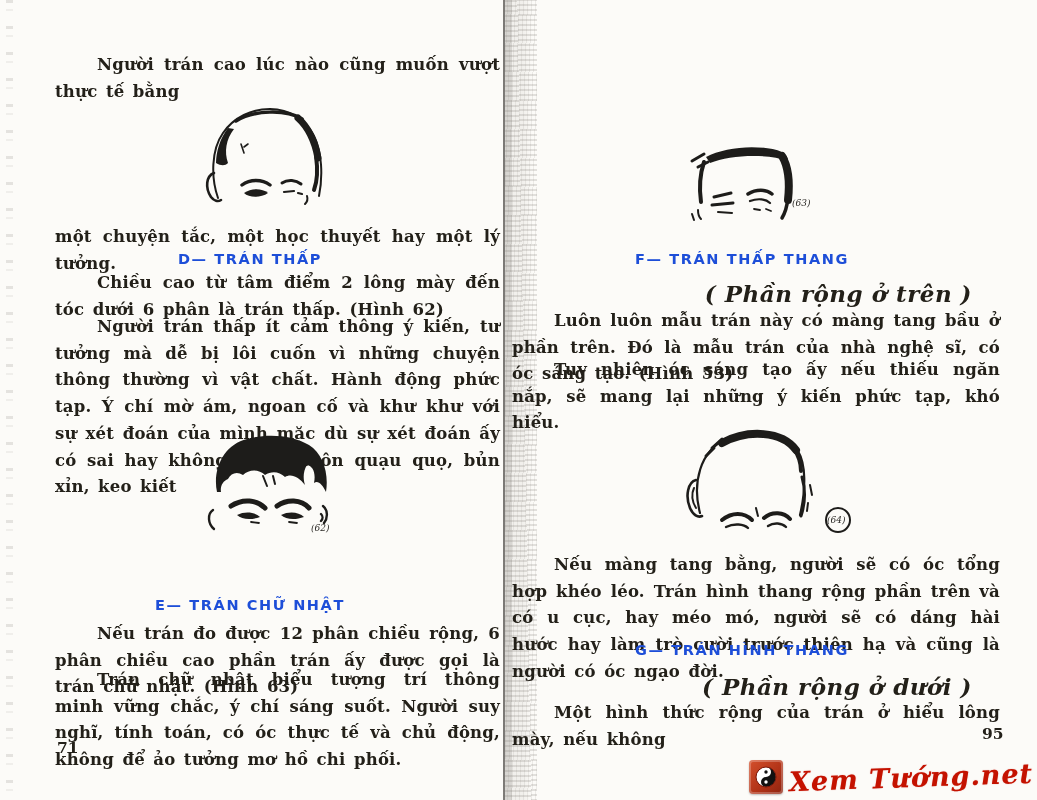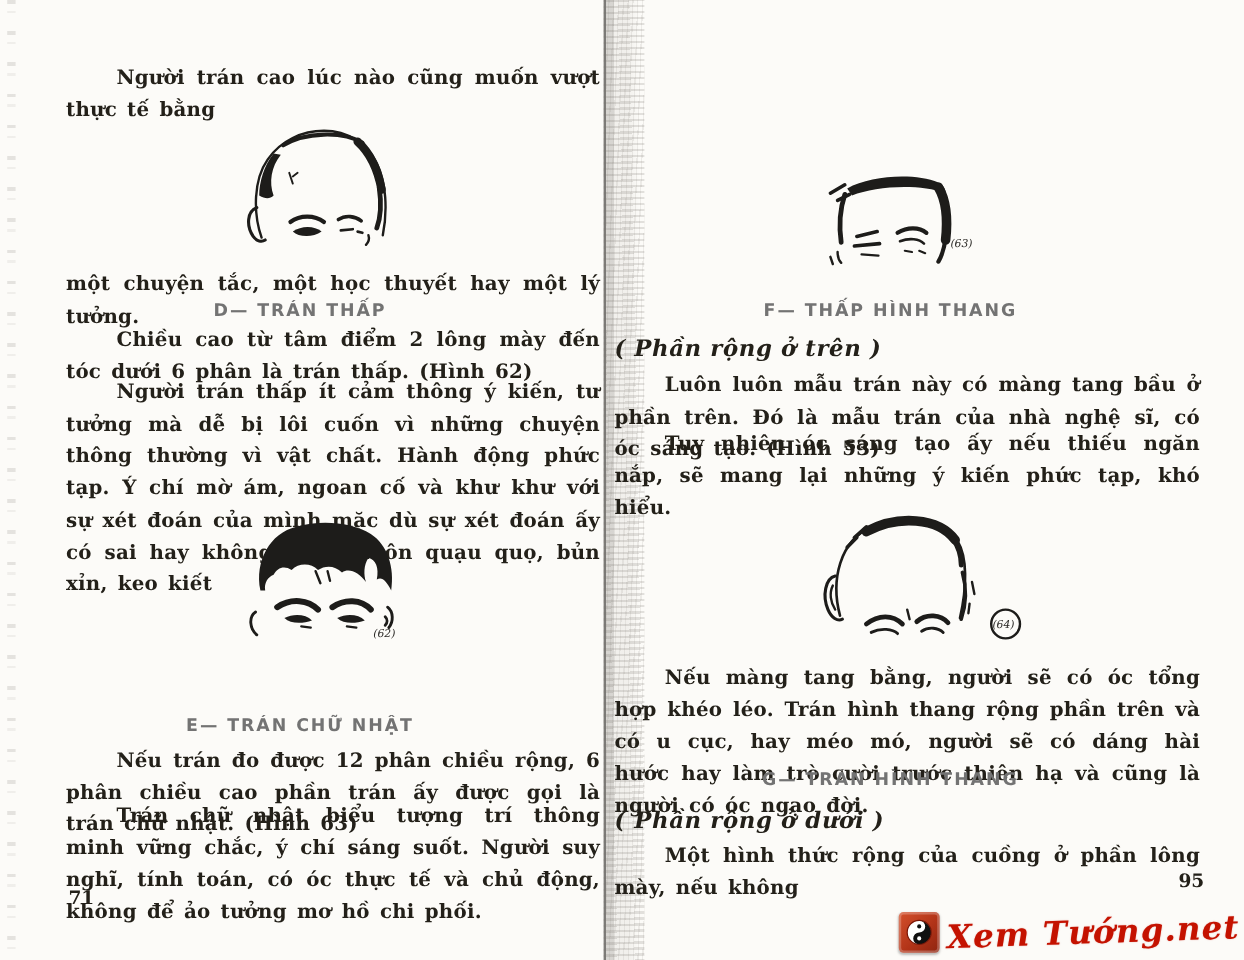--- a/index.html
+++ b/index.html
@@ -31,25 +31,25 @@
 
   .blk{position:absolute;}
   .body-text{
     font-size:16.5px;line-height:1.62;font-weight:700;
     text-align:justify;letter-spacing:.2px;word-spacing:2.5px;color:#232019;
   }
   .indent{text-indent:42px;}
   .heading{
     font-family:"DejaVu Sans","Liberation Sans",sans-serif;
     font-size:14.5px;font-weight:700;letter-spacing:1.6px;
-    text-align:center;color:#737373;
+    text-align:center;color:#1d4ed8;
   }
   .subheading{
-    font-size:19px;font-weight:700;font-style:italic;
-    text-align:left;letter-spacing:.5px;color:#232019;
+    font-size:23px;font-weight:700;font-style:italic;
+    text-align:right;letter-spacing:.5px;color:#232019;
   }
   .pagenum{font-size:15.5px;font-weight:700;color:#232019;}
 
   figure{margin:0;}
   .sketch{stroke:#1d1c1a;fill:none;stroke-linecap:round;stroke-linejoin:round;}
   .sketch-fill{fill:#1d1c1a;stroke:none;}
   .fig-label{
     font-family:"DejaVu Serif",serif;font-style:italic;
     font-size:9px;fill:#2a2825;stroke:none;
   }
@@ -164,21 +164,21 @@
 
         <path class="sketch" stroke-width="3" d="M46,67 l17,-4 M44,75 l21,-2"></path>
         <path class="sketch" stroke-width="2" d="M50,82 l14,1"></path>
         <path class="sketch" stroke-width="3.5" d="M80,64 C88,59 98,59 104,64"></path>
         <path class="sketch" stroke-width="2.2" d="M82,71 C90,68 98,69 102,73"></path>
         <path class="sketch" stroke-width="1.8" d="M86,79 l6,1 M98,79 l5,2"></path>
         <text class="fig-label" x="124" y="76">(63)</text>
       </svg>
     </figure>
 
-    <div class="blk heading" style="top:251px;left:0;width:460px">F— THẤP HÌNH THANG</div>
+    <div class="blk heading" style="top:251px;left:0;width:460px">F— TRÁN THẤP THANG</div>
 
     <div class="blk subheading" style="top:280px;left:0;width:460px">( Phần rộng ở trên )</div>
 
     <div class="blk body-text indent" style="top:308px;left:0;width:488px">Luôn luôn mẫu trán này có màng tang bầu ở phần trên. Đó là mẫu trán của nhà nghệ sĩ, có óc sáng tạo. (Hình 53)</div>
 
     <div class="blk body-text indent" style="top:357px;left:0;width:488px">Tuy nhiên óc sáng tạo ấy nếu thiếu ngăn nắp, sẽ mang lại những ý kiến phức tạp, khó hiểu.</div>
 
     <figure class="blk" style="top:423px;left:146px;width:210px;height:115px">
       <svg width="210" height="115" viewBox="0 0 210 115">
 
@@ -204,21 +204,21 @@
         <text class="fig-label" x="169" y="100">(64)</text>
       </svg>
     </figure>
 
     <div class="blk body-text indent" style="top:552px;left:0;width:488px">Nếu màng tang bằng, người sẽ có óc tổng hợp khéo léo. Trán hình thang rộng phần trên và có u cục, hay méo mó, người sẽ có dáng hài hước hay làm trò cười trước thiên hạ và cũng là người có óc ngạo đời.</div>
 
     <div class="blk subheading" style="top:673px;left:0;width:460px">( Phần rộng ở dưới )</div>
 
     <div class="blk heading" style="top:642px;left:0;width:460px">G— TRÁN HÌNH THANG</div>
 
-    <div class="blk body-text indent" style="top:700px;left:0;width:488px">Một hình thức rộng của cuồng ở phần lông mày, nếu không</div>
+    <div class="blk body-text indent" style="top:700px;left:0;width:488px">Một hình thức rộng của trán ở hiểu lông mày, nếu không</div>
 
     <div class="blk pagenum" style="top:724px;left:470px">95</div>
   </div>
 
   <div class="watermark">
     <div class="wm-logo">
       <svg width="24" height="24" viewBox="0 0 24 24">
         <circle cx="12" cy="12" r="10" fill="#ffffff"></circle>
         <path d="M12,2 a10,10 0 0 1 0,20 a5,5 0 0 1 0,-10 a5,5 0 0 0 0,-10 Z" fill="#111111"></path>
         <circle cx="12" cy="7" r="1.7" fill="#111111"></circle>

